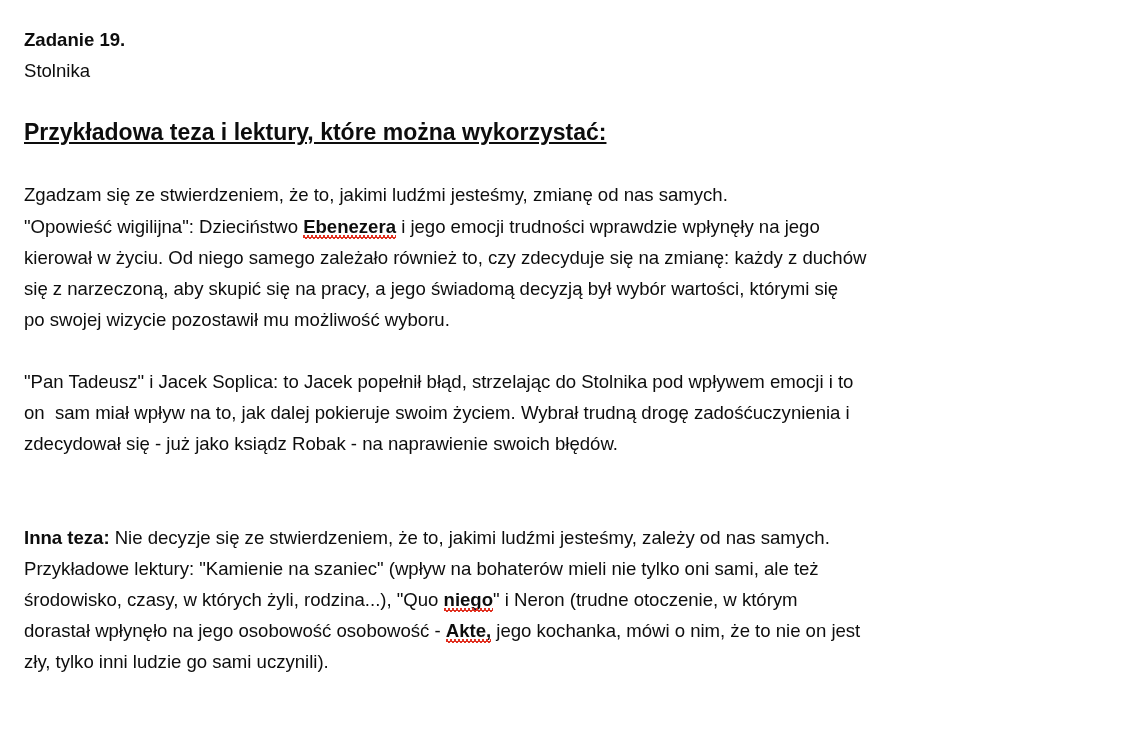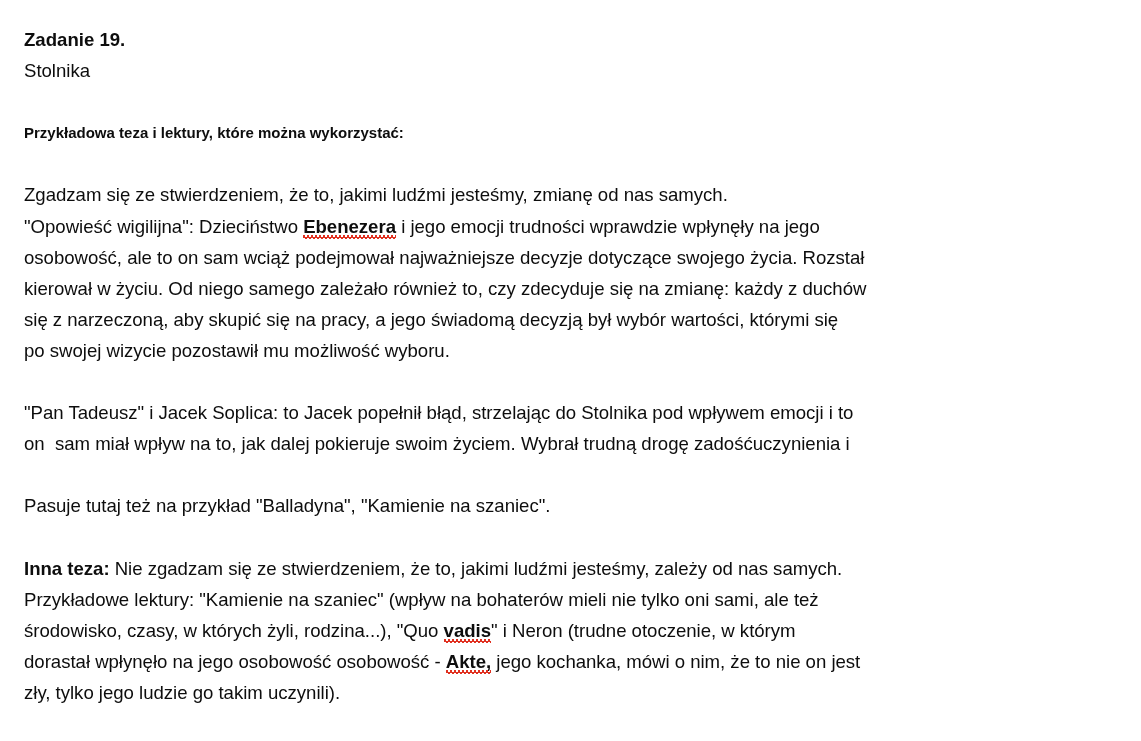--- a/index.html
+++ b/index.html
@@ -38,22 +38,23 @@
   .bold { font-weight: 700; }
 
   .heading {
     font-weight: 700;
     font-size: 18.6px;
     line-height: 31.1px;
   }
 
   .subheading {
     font-weight: 700;
-    font-size: 15px;
+    font-size: 23px;
     line-height: 31.1px;
+    text-decoration: underline;
   }
 
   .blank-line {
     height: 31.1px;
     line-height: 31.1px;
     font-size: 18.6px;
   }
 
   
   .spell-error {
@@ -87,35 +88,34 @@
   <div class="doc-line">Stolnika</div>
 
   <div class="blank-line">&nbsp;</div>
 
   <div class="subheading">Przykładowa teza i lektury, które można wykorzystać:</div>
 
   <div class="blank-line">&nbsp;</div>
 
   <div class="doc-line">Zgadzam się ze stwierdzeniem, że to, jakimi ludźmi jesteśmy, zmianę od nas samych.</div>
   <div class="doc-line"><span>"Opowieść wigilijna": Dzieciństwo </span><span class="spell-error">Ebenezera</span><span> i jego emocji trudności wprawdzie wpłynęły na jego</span></div>
-  <div class="doc-line">osobowość, ale to on sam wciąż podejmował najważniejsze decyzje dotyczące swojego życia. Rozstał</div>
   <div class="doc-line">kierował w życiu. Od niego samego zależało również to, czy zdecyduje się na zmianę: każdy z duchów</div>
   <div class="doc-line">się z narzeczoną, aby skupić się na pracy, a jego świadomą decyzją był wybór wartości, którymi się</div>
   <div class="doc-line">po swojej wizycie pozostawił mu możliwość wyboru.</div>
 
   <div class="blank-line">&nbsp;</div>
 
   <div class="doc-line">"Pan Tadeusz" i Jacek Soplica: to Jacek popełnił błąd, strzelając do Stolnika pod wpływem emocji i to</div>
   <div class="doc-line">on  sam miał wpływ na to, jak dalej pokieruje swoim życiem. Wybrał trudną drogę zadośćuczynienia i</div>
+  <div class="doc-line">zdecydował się - już jako ksiądz Robak - na naprawienie swoich błędów.</div>
 
   <div class="blank-line">&nbsp;</div>
 
-  <div class="doc-line">Pasuje tutaj też na przykład "Balladyna", "Kamienie na szaniec".</div>
 
   <div class="blank-line">&nbsp;</div>
 
-  <div class="doc-line"><span class="bold">Inna teza:</span><span> Nie zgadzam się ze stwierdzeniem, że to, jakimi ludźmi jesteśmy, zależy od nas samych.</span></div>
+  <div class="doc-line"><span class="bold">Inna teza:</span><span> Nie decyzje się ze stwierdzeniem, że to, jakimi ludźmi jesteśmy, zależy od nas samych.</span></div>
   <div class="doc-line">Przykładowe lektury: "Kamienie na szaniec" (wpływ na bohaterów mieli nie tylko oni sami, ale też</div>
-  <div class="doc-line"><span>środowisko, czasy, w których żyli, rodzina...), "Quo </span><span class="spell-error">vadis</span><span>" i Neron (trudne otoczenie, w którym</span></div>
+  <div class="doc-line"><span>środowisko, czasy, w których żyli, rodzina...), "Quo </span><span class="spell-error">niego</span><span>" i Neron (trudne otoczenie, w którym</span></div>
   <div class="doc-line"><span>dorastał wpłynęło na jego osobowość osobowość - </span><span class="spell-error">Akte,</span><span> jego kochanka, mówi o nim, że to nie on jest</span></div>
-  <div class="doc-line">zły, tylko jego ludzie go takim uczynili).</div>
+  <div class="doc-line">zły, tylko inni ludzie go sami uczynili).</div>
 
 </div>
 
 </body></html>

